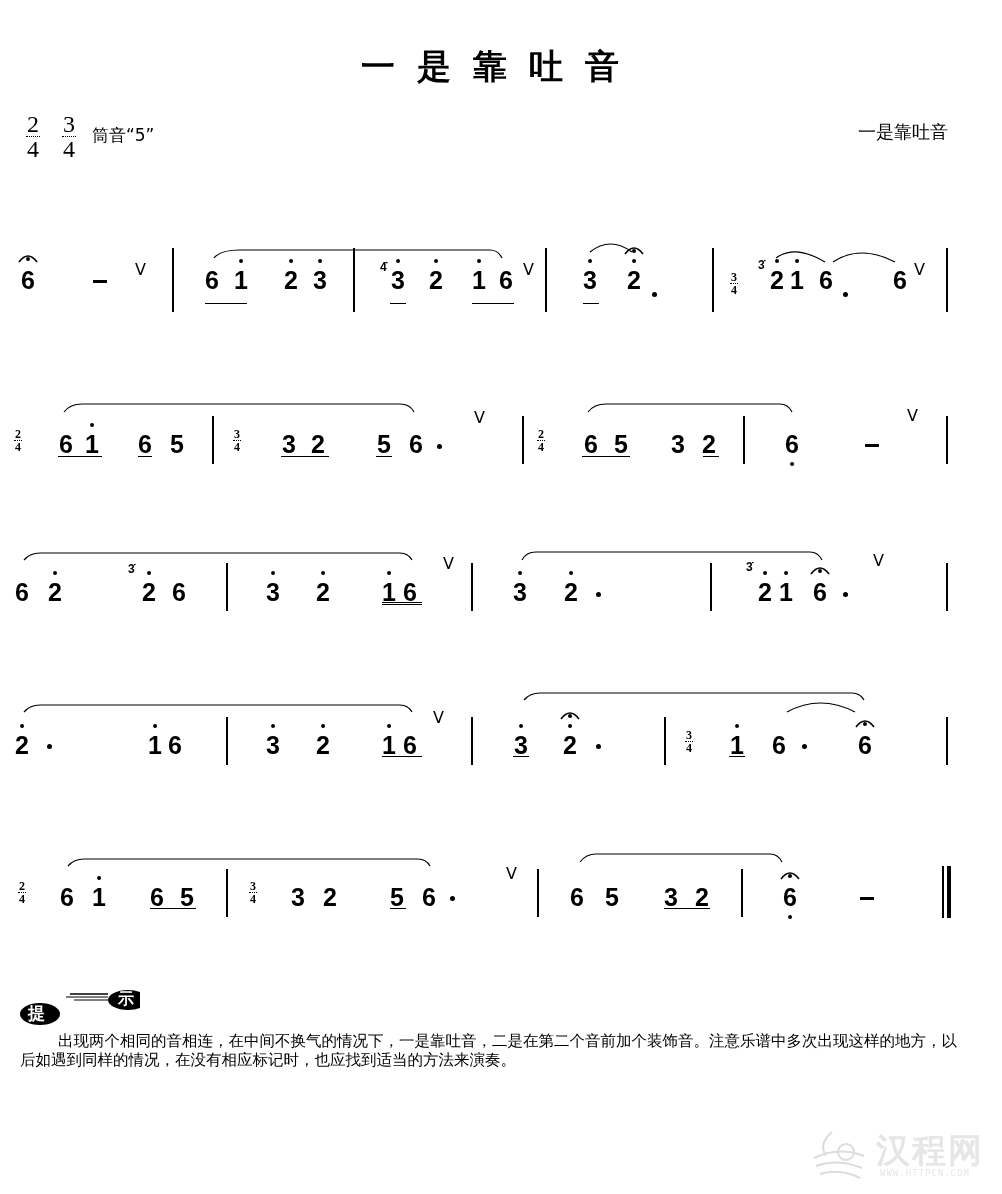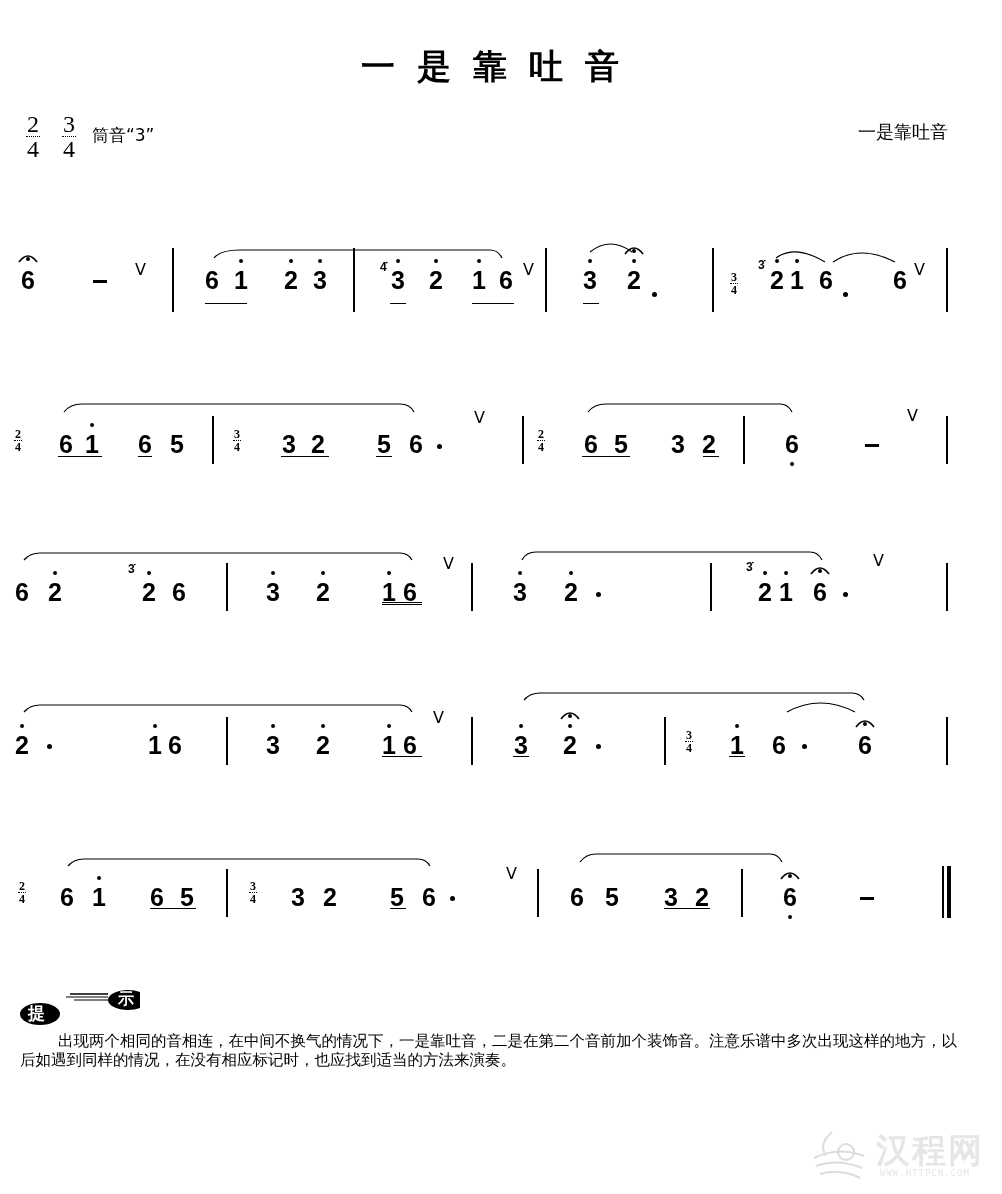--- a/index.html
+++ b/index.html
@@ -37,21 +37,21 @@
 <div id="title" class="abs">一是靠吐音</div>
 
 <div class="frac bigfrac" style="left:26px;top:112px;">
   <span class="n">2</span>
   <span>4</span>
 </div>
 <div class="frac bigfrac" style="left:62px;top:112px;">
   <span class="n">3</span>
   <span>4</span>
 </div>
-<div id="key" class="abs">筒音“3”</div>
+<div id="key" class="abs">筒音“5”</div>
 <div id="origin" class="abs">一是靠吐音</div>
 
 <div id="score">
     <div class="note" style="left: 28px; top: 268px;"><span>6</span></div>
     <svg class="fermata" viewBox="0 0 20 11" style="left: 28px; top: 252px;">
       <path d="M1,10 Q10,-2 19,10" fill="none" stroke="#000" stroke-width="1.6"></path>
       <circle cx="10" cy="7" r="2" fill="#000"></circle>
     </svg>
     <div class="dash" style="left: 93px; top: 280px;"></div>
     <div class="note" style="left: 212px; top: 268px;"><span>6</span></div>

